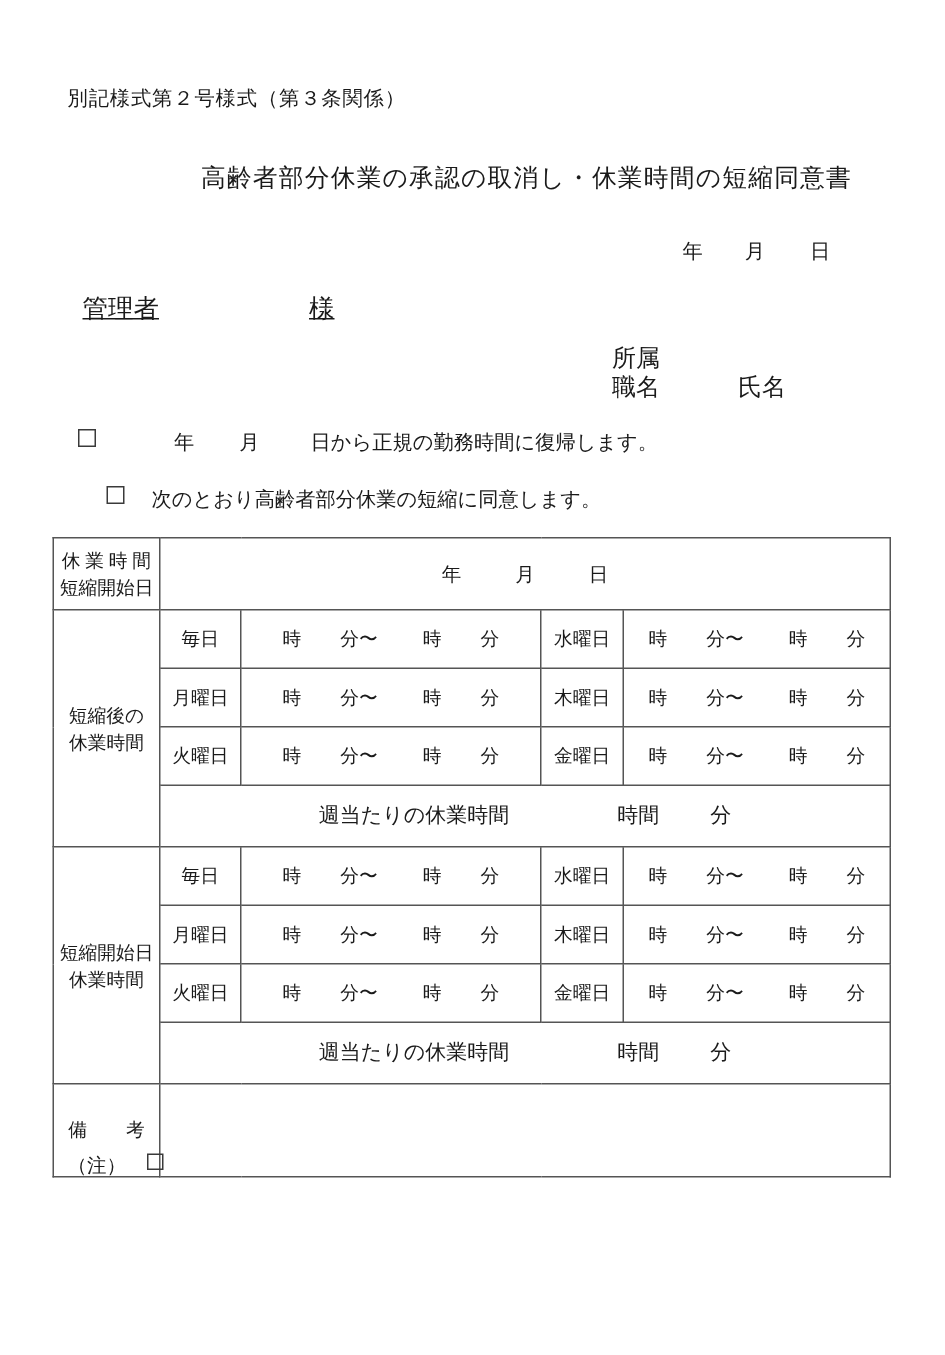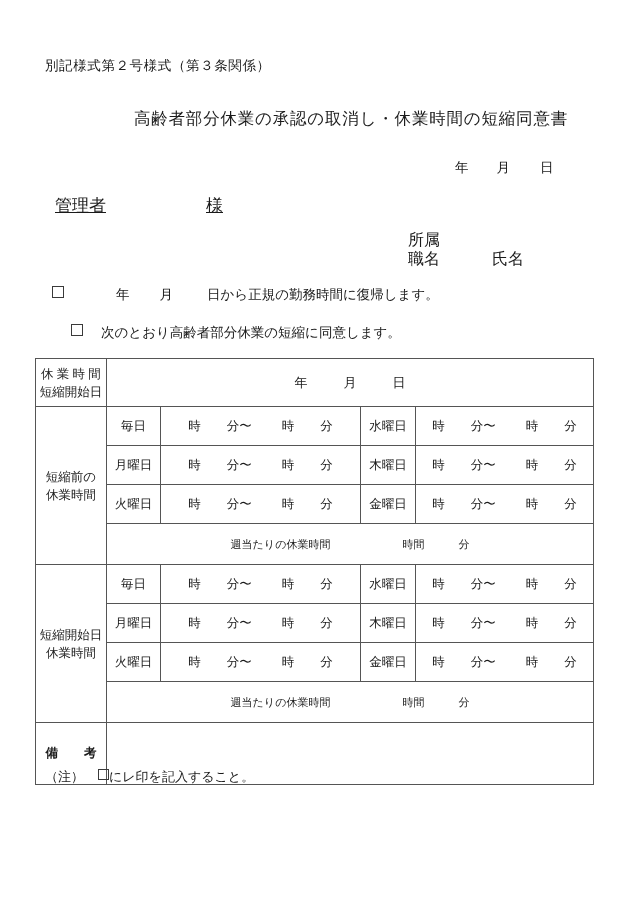--- a/index.html
+++ b/index.html
@@ -118,21 +118,21 @@
   }
   .lbl-col { width: 71px; }
   .day-col { width: 54px; }
   .time-col { width: 200px; }
   .day2-col { width: 55px; }
   .time2-col { width: 178px; }
 
   .r-start { height: 48px; }
   .r-day   { height: 39px; }
   .r-week  { height: 41px; }
-  .r-memo  { height: 62px; font-weight: bold; }
+  .r-memo  { height: 62px; }
 
   .stacked {
     line-height: 18px;
     font-size: 12.5px;
   }
   .spread {
     letter-spacing: 3.2px;
     padding-left: 3px;
   }
   .startdate {
@@ -141,21 +141,21 @@
     font-size: 13px;
   }
   .startdate .g1 { display: inline-block; width: 36px; }
   .startdate .g2 { display: inline-block; width: 36px; }
 
   .tspan { font-size: 12.5px; margin-left: 20px; }
   .tspan .a { display: inline-block; width: 26px; }
   .tspan .b { display: inline-block; width: 30px; }
   .tspan .c { display: inline-block; width: 26px; }
 
-  .week-cell { text-align: center; font-size: 11px; }
+  .week-cell { text-align: center; font-size: 14px; }
   .week-cell .wa { display: inline-block; width: 72px; }
   .week-cell .wb { display: inline-block; width: 34px; }
 
   .memo-lbl { letter-spacing: 0; }
   .memo-lbl .ms { display: inline-block; width: 26px; }
 
   
   .note {
     position: absolute;
     left: 45px;
@@ -228,21 +228,21 @@
           <div class="spread">休業時間</div>
           <div>短縮開始日</div>
         </td>
         <td colspan="4" class="startdate">
           <span>年</span><span class="g1"></span><span>月</span><span class="g2"></span><span>日</span>
         </td>
       </tr>
 
       <tr class="r-day">
         <td rowspan="4" class="stacked">
-          <div>短縮前の</div>
+          <div>短縮後の</div>
           <div>休業時間</div>
         </td>
         <td>毎日</td>
         <td class="tspan"><span>時</span><span class="a"></span><span>分〜</span><span class="b"></span><span>時</span><span class="c"></span><span>分</span></td>
         <td>水曜日</td>
         <td class="tspan"><span>時</span><span class="a"></span><span>分〜</span><span class="b"></span><span>時</span><span class="c"></span><span>分</span></td>
       </tr>
       <tr class="r-day">
         <td>月曜日</td>
         <td class="tspan"><span>時</span><span class="a"></span><span>分〜</span><span class="b"></span><span>時</span><span class="c"></span><span>分</span></td>
@@ -290,16 +290,15 @@
         <td colspan="4"></td>
       </tr>
 
     </tbody>
   </table>
 
   <div class="note">
     <span>（注）</span>
       <span class="nsp"></span>
       <span class="nbox"></span>
-      <span>にレ印を記入すること。</span>
   </div>
 
 </div>
 
 </body></html>

